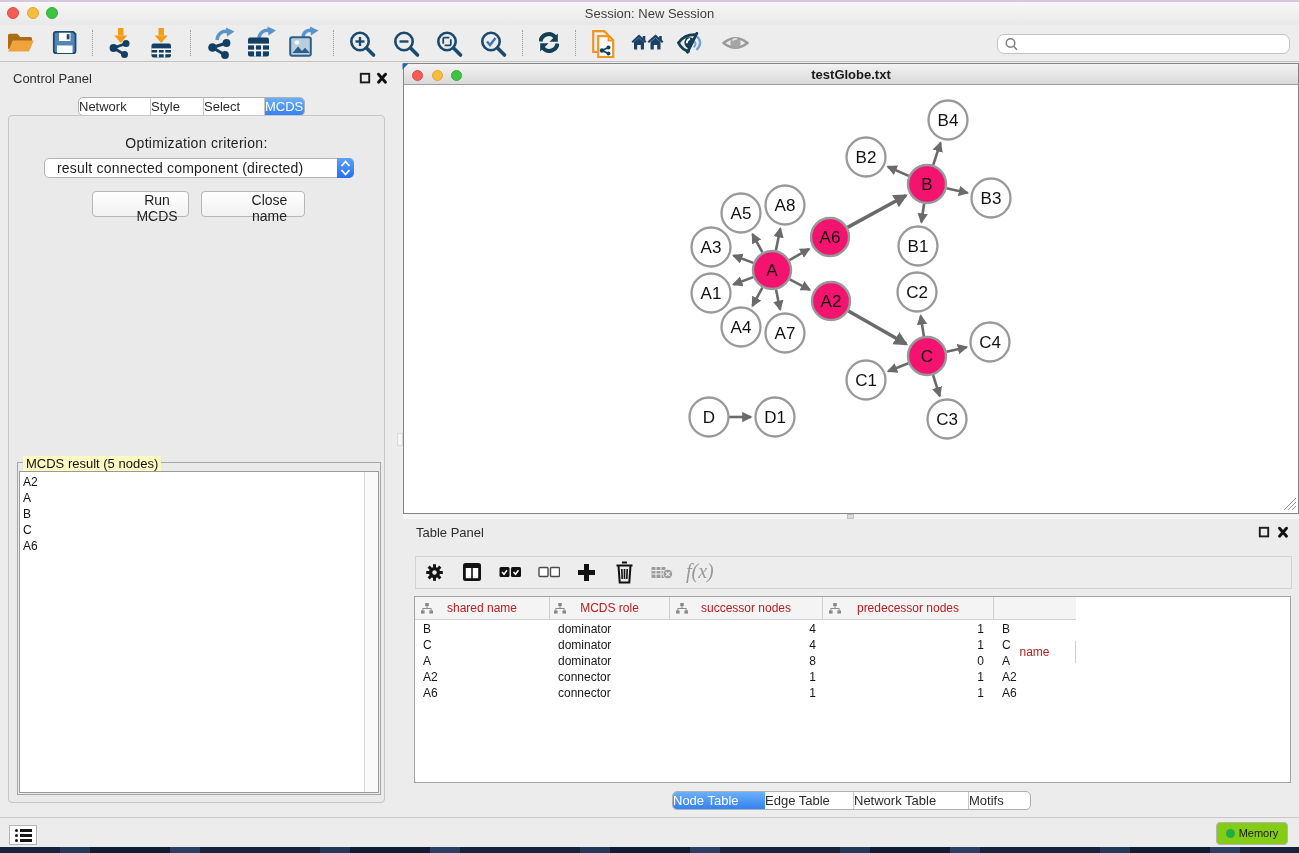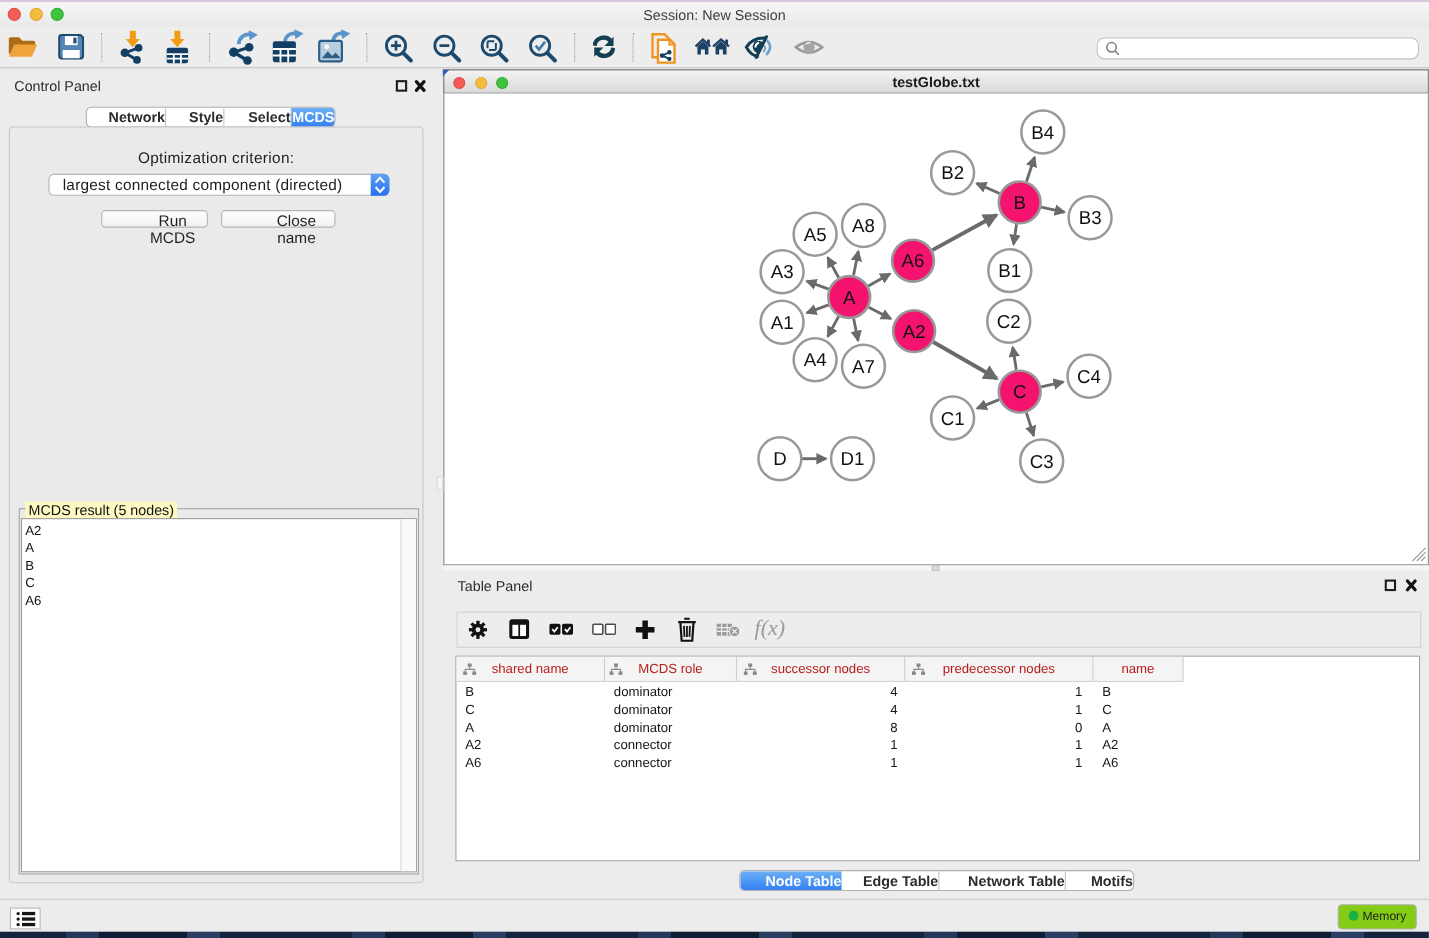--- a/index.html
+++ b/index.html
@@ -9,28 +9,28 @@
 #deskTop { left:0; top:0; width:1299px; height:2px; background:#d7c7e0; }
 #titlebar { left:0; top:2px; width:1299px; height:23px; background:linear-gradient(#f7f7f7,#e8e8e8); }
 .tl { position:absolute; border-radius:50%; }
 #maintitle { left:0; top:2px; width:1299px; height:23px; text-align:center; line-height:23px; font-size:13px; color:#3f3f3f; }
 #toolbar { left:0; top:25px; width:1299px; height:37px; background:#ededed; border-bottom:1px solid #c4c4c4; }
 .sep { position:absolute; top:30px; height:26px; width:0; border-left:1px dotted #9a9a9a; }
 #searchbox { left:997px; top:34px; width:293px; height:20px; background:#fff; border:1px solid #c3c3c3; border-radius:7px; }
 
 #cpTitle { left:13px; top:71px; width:200px; height:16px; font-size:13px; color:#2d2d2d; }
 .tabs { position:absolute; display:flex; height:19px; border:1px solid #b0b0b0; border-radius:5px; background:#fff; overflow:hidden; font-size:13px; }
-.tab { border-right:1px solid #c4c4c4; color:#2b2b2b; text-align:right; line-height:18px; height:19px;font-weight:bold; }
+.tab { border-right:1px solid #c4c4c4; color:#2b2b2b; text-align:left; line-height:18px; height:19px; }
 .tab:last-child { border-right:none; }
 .tab.sel { background:linear-gradient(#6cb0f8,#2d7bf0); color:#fff; border-right:none; }
 #cpBody { left:8px; top:115px; width:377px; height:688px; background:#eaeaea; border:1px solid #c6c6c6; border-radius:4px; }
 #optLabel { left:8px; top:135px; width:377px; text-align:center; font-size:14px; letter-spacing:0.3px; color:#1f1f1f; }
 #dropdown { left:44px; top:158px; width:310px; height:20px; background:#fff; border:1px solid #b4b4b4; border-radius:5px; font-size:14px; letter-spacing:0.2px; color:#1d1d1d; line-height:18px; padding-left:12px; }
 #ddStep { left:337px; top:158px; width:17px; height:20px; border-radius:0 5px 5px 0; background:linear-gradient(#5da2f7,#2570ee); }
-.btn { position:absolute; height:16px; background:linear-gradient(#ffffff,#f1f1f1); border:1px solid #b7b7b7; border-radius:4px; font-size:14px; color:#1f1f1f; text-align:center; line-height:16px;padding-left:33px; }
+.btn { position:absolute; height:26px; background:linear-gradient(#ffffff,#f1f1f1); border:1px solid #b7b7b7; border-radius:4px; font-size:14px; color:#1f1f1f; text-align:center; line-height:16px;padding-left:33px; }
 #fieldset { left:17px; top:462px; width:364px; height:333px; border:1px solid #a6a6a6; }
 #fieldlegend { left:23px; top:456px; font-size:13px; color:#111; background:#fef9c3; padding:0 3px; }
 #mcdslist { left:19px; top:471px; width:360px; height:322px; background:#fff; border:1px solid #9b9b9b; font-size:12px; color:#111; line-height:16px; padding:2px 0 0 3px; }
 #mcdsscroll { left:364px; top:472px; width:14px; height:320px; background:#fafafa; border-left:1px solid #d8d8d8; }
 
 #gwin { left:403px; top:63px; width:896px; height:451px; border:1px solid #858585; background:#fff; }
 #gtitle { left:403px; top:63px; width:896px; height:22px; background:linear-gradient(#f3f3f3,#d9d9d9); border:1px solid #858585; border-bottom:1px solid #9f9f9f; line-height:22px; text-align:center; font-size:13px; font-weight:bold; color:#1a1a1a; }
 #graph { left:404px; top:85px; }
 
 #tpTitle { left:416px; top:525px; font-size:13px; color:#2d2d2d; }
@@ -205,21 +205,21 @@
     <path d="M19.5 2.2 L26.5 10.2 M26.5 2.2 L19.5 10.2" stroke="#111" stroke-width="2.9" stroke-linecap="round"></path>
   </svg>
 <div class="tabs" style="left:78px;top:97px;">
   <div class="tab" style="width:72px;">Network</div>
   <div class="tab" style="width:53px;">Style</div>
   <div class="tab" style="width:61px;">Select</div>
   <div class="tab sel" style="width:39px;">MCDS</div>
 </div>
 <div id="cpBody" class="abs"></div>
 <div id="optLabel" class="abs">Optimization criterion:</div>
-<div id="dropdown" class="abs">largest connected component (directed)</div>
+<div id="dropdown" class="abs">result connected component (directed)</div>
 <div id="ddStep" class="abs">
     <svg width="17" height="20" viewBox="0 0 17 20">
       <path d="M4.5 8 L8.5 3.5 L12.5 8" fill="none" stroke="#fff" stroke-width="1.8"></path>
       <path d="M4.5 12 L8.5 16.5 L12.5 12" fill="none" stroke="#fff" stroke-width="1.8"></path>
     </svg>
   </div>
 <div class="btn" style="left:92px;top:191px;width:97px;">Run MCDS</div>
 <div class="btn" style="left:201px;top:191px;width:104px;">Close name</div>
 <div id="fieldset" class="abs"></div>
 <div id="fieldlegend" class="abs">MCDS result (5 nodes)</div>
@@ -377,21 +377,21 @@
   <path d="M14.8 6 l4 4 M18.8 6 l-4 4" stroke="#ededed" stroke-width="1.3"></path>
 </svg>
 <div class="abs" style="left:686px;top:560px;width:40px;height:26px;font-family:'Liberation Serif',serif;font-style:italic;font-size:20px;color:#9a9a9a;">f(x)</div>
 </div>
 <div id="tblArea" class="abs"></div>
 <div id="tblHead" class="abs">
   <div class="hcell" style="left:0;width:135px;">shared name</div>
   <div class="hcell" style="left:135px;width:120px;">MCDS role</div>
   <div class="hcell" style="left:255px;width:153px;">successor nodes</div>
   <div class="hcell" style="left:408px;width:171px;">predecessor nodes</div>
-  <div class="hcell" style="left:579px;width:82px;">name</div>
+  <div class="hcell" style="left:579px;width:82px;margin-top:44px;">name</div>
 </div>
 <svg class="abs" style="left:421px;top:603px;" width="12" height="11" viewBox="0 0 12 11">
     <g fill="#8a8a8a">
       <rect x="4.2" y="0" width="3.6" height="3.2"></rect>
       <rect x="0" y="7.4" width="3.6" height="3.2"></rect>
       <rect x="8.4" y="7.4" width="3.6" height="3.2"></rect>
     </g>
     <path d="M6 3 v2.5 M1.8 7.5 V5.5 h8.4 v2" fill="none" stroke="#8a8a8a" stroke-width="1"></path>
   </svg>
 <svg class="abs" style="left:554px;top:603px;" width="12" height="11" viewBox="0 0 12 11">

